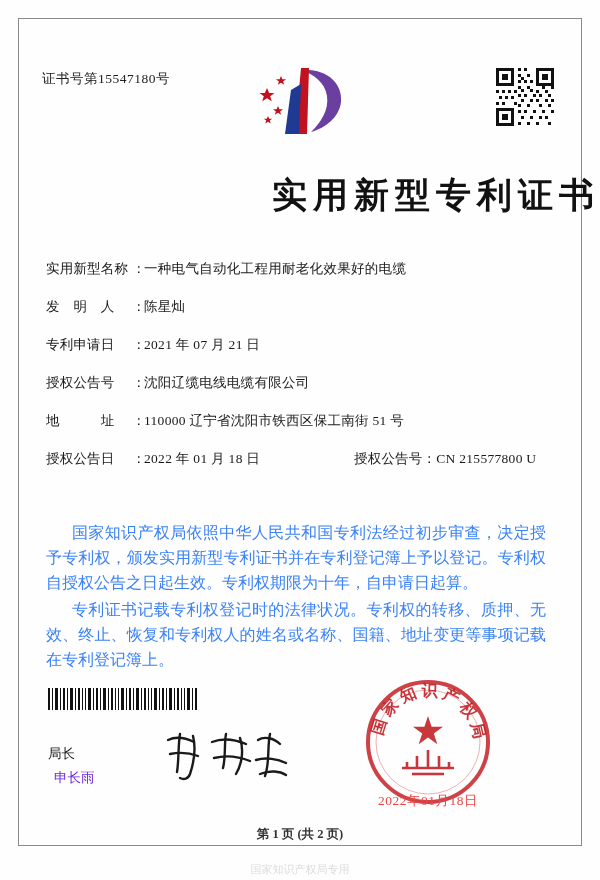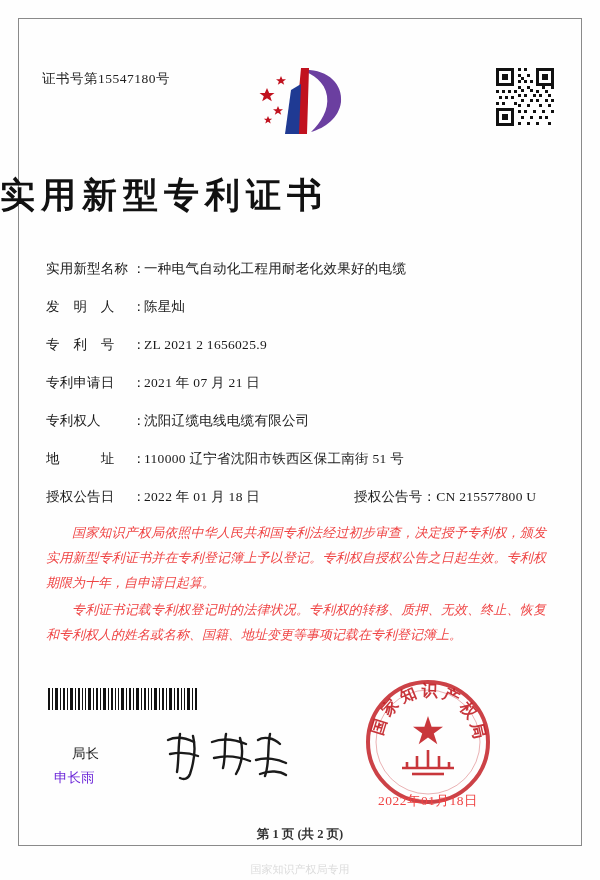--- a/index.html
+++ b/index.html
@@ -59,21 +59,21 @@
     width: 62px;
     height: 62px;
   }
 
   
   .title {
     position: absolute;
     left: 0;
     right: 0;
     top: 172px;
-    text-align: left;
+    text-align: right;
     font-size: 35px;
     font-weight: bold;
     letter-spacing: 6px;
     color: #111;
     font-family: "DejaVu Serif", "Liberation Serif", serif;
   }
 
   
   .fields {
     position: absolute;
@@ -111,44 +111,43 @@
     display: inline-block;
     letter-spacing: 0.2px;
   }
 
   
   .paras {
     position: absolute;
     left: 46px;
     top: 520px;
     width: 500px;
-    font-size: 13px;
+    font-size: 16px;
     line-height: 25px;
-    color: #ef4444;
+    color: #3b82f6;
     text-align: justify;
-    font-style: italic;
   }
   .para {
     text-indent: 26px;
     margin-bottom: 2px;
   }
 
   
   .barcode {
     position: absolute;
     left: 48px;
     top: 688px;
     width: 150px;
     height: 22px;
   }
 
   
   .sig-label {
     position: absolute;
-    left: 72px;
+    left: 48px;
     top: 742px;
     font-size: 13.5px;
     line-height: 24px;
     color: #1a1a1a;
   }
   .sig-name {
     position: absolute;
     left: 54px;
     top: 766px;
     font-size: 13.5px;
@@ -296,27 +295,24 @@
   <div class="title">实用新型专利证书</div>
 
   <div class="fields">
     <div class="field-row">
       <span class="field-label">实用新型名称</span><span class="field-sep">：</span><span class="field-value">一种电气自动化工程用耐老化效果好的电缆</span>
     </div>
     <div class="field-row">
       <span class="field-label">发　明　人</span><span class="field-sep">：</span><span class="field-value">陈星灿</span>
     </div>
     <div class="field-row">
-      <span class="field-label">专　利　号</span><span class="field-sep">：</span><span class="field-value">ZL 2021 2 1656025.9</span>
-    </div>
-    <div class="field-row">
       <span class="field-label">专利申请日</span><span class="field-sep">：</span><span class="field-value">2021 年 07 月 21 日</span>
     </div>
     <div class="field-row">
-      <span class="field-label">专利权人</span><span class="field-sep">：</span><span class="field-value">沈阳辽缆电线电缆有限公司</span>
+      <span class="field-label">授权公告号</span><span class="field-sep">：</span><span class="field-value">沈阳辽缆电线电缆有限公司</span>
     </div>
     <div class="field-row">
       <span class="field-label">地　　　址</span><span class="field-sep">：</span><span class="field-value">110000 辽宁省沈阳市铁西区保工南街 51 号</span>
     </div>
     <div class="field-row">
       <span class="field-label">授权公告日</span><span class="field-sep">：</span><span class="field-value">2022 年 01 月 18 日</span>
       <span class="inline-second">
         <span class="field-label2">授权公告号：</span><span class="field-value">CN 215577800 U</span>
       </span>
     </div>

